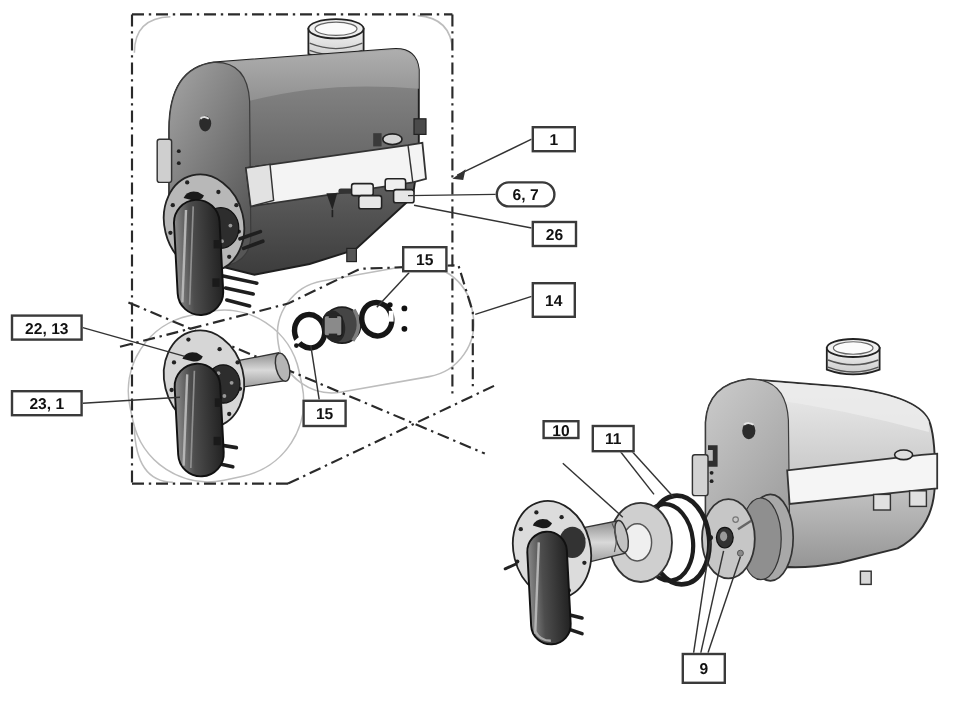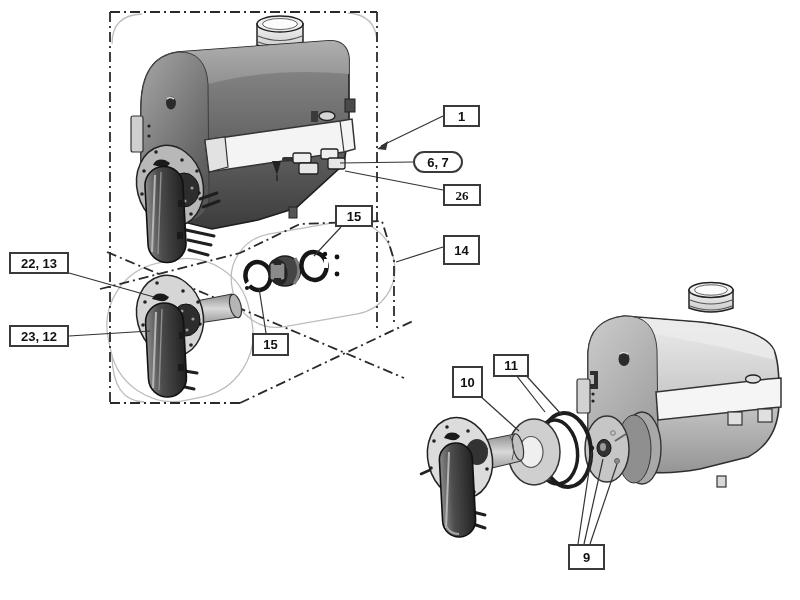--- a/index.html
+++ b/index.html
@@ -304,23 +304,23 @@
     <line x1="505" y1="361" x2="545" y2="412"></line>
     <line x1="513" y1="361" x2="561" y2="414"></line>
     <line x1="578" y1="544" x2="592" y2="451"></line>
     <line x1="584" y1="544" x2="603" y2="459"></line>
     <line x1="590" y1="544" x2="617" y2="464"></line>
   </g>
 </svg>
 
 <div class="callout" style="left:443px;top:105px;width:37px;height:22px;">1</div>
 <div class="callout" style="left:413px;top:151px;width:50px;height:22px;border-radius:11px;">6, 7</div>
-<div class="callout" style="left:443px;top:184px;width:38px;height:22px;font-family:Liberation Serif, serif;">26</div>
+<div class="callout" style="left:443px;top:184px;width:38px;height:22px;">26</div>
 <div class="callout" style="left:335px;top:205px;width:38px;height:22px;">15</div>
 <div class="callout" style="left:443px;top:235px;width:37px;height:30px;">14</div>
 <div class="callout" style="left:252px;top:333px;width:37px;height:23px;">15</div>
-<div class="callout" style="left:9px;top:252px;width:60px;height:22px;">22, 13</div>
-<div class="callout" style="left:9px;top:325px;width:60px;height:22px;">23, 12</div>
-<div class="callout" style="left:452px;top:366px;width:31px;height:32px;">10</div>
+<div class="callout" style="left:9px;top:262px;width:60px;height:22px;">22, 13</div>
+<div class="callout" style="left:9px;top:325px;width:60px;height:22px;">23, 1</div>
+<div class="callout" style="left:452px;top:350px;width:31px;height:16px;">10</div>
 <div class="callout" style="left:493px;top:338px;width:36px;height:23px;margin-top:16px;">11</div>
 <div class="callout" style="left:568px;top:544px;width:37px;height:26px;">9</div>
 
 </div>
 
 </body></html>

